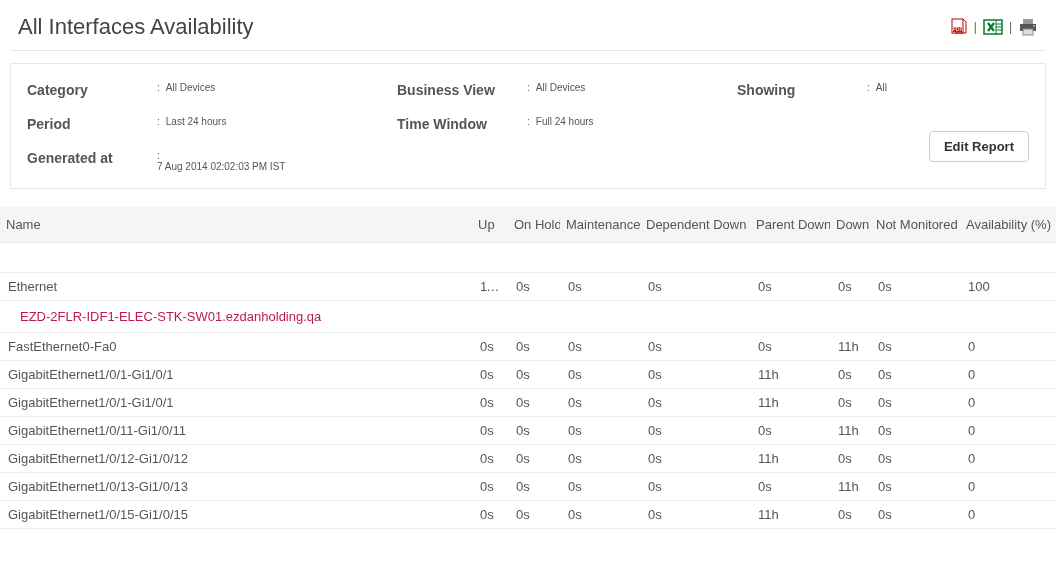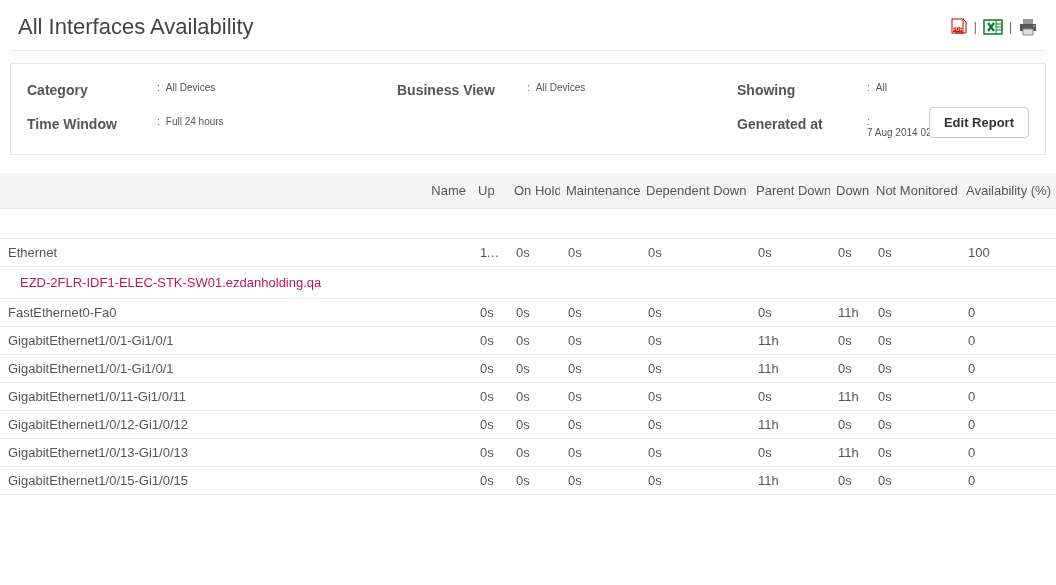--- a/index.html
+++ b/index.html
@@ -56,21 +56,21 @@
     font-weight: bold;
   }
   .filter-value {
     color: #555;
     font-size: 10px;
   }
   .filter-value .colon { margin-right: 6px; color: #555; }
   .edit-btn {
     position: absolute;
     right: 16px;
-    bottom: 16px;
+    bottom: 26px;
     border: 1px solid #ccc;
     border-radius: 4px;
     background: #fff;
     color: #333;
     font-size: 13px;
     padding: 7px 14px;
     cursor: pointer;
     font-weight: 600;
   }
 
@@ -83,21 +83,21 @@
     background: #f5f5f5;
     border-bottom: 1px solid #e6e6e6;
     font-weight: 400;
     color: #555;
     font-size: 13px;
     padding: 10px 6px;
     text-align: left;
     white-space: nowrap;
     overflow: hidden;
   }
-  thead th:first-child { text-align: right; }
+  thead th:first-child { text-align: left; }
   tbody td {
     border-bottom: 1px solid #ededed;
     padding: 6px 8px;
     color: #555;
     font-size: 13px;
     white-space: nowrap;
     overflow: hidden;
     text-overflow: ellipsis;
   }
   tbody tr.spacer td { height: 30px; border-bottom: 1px solid #ededed; }
@@ -165,20 +165,24 @@
     </div>
     <div class="filter-cell">
       <div class="filter-label">Business View</div>
       <div class="filter-value"><span class="colon">:</span><span>All Devices</span></div>
     </div>
     <div class="filter-cell">
       <div class="filter-label">Showing</div>
       <div class="filter-value"><span class="colon">:</span><span>All</span></div>
     </div>
     <div class="filter-cell">
+      <div class="filter-label">Period</div>
+      <div class="filter-value"><span class="colon">:</span><span>Last 24 hours</span></div>
+    </div>
+    <div class="filter-cell">
       <div class="filter-label">Time Window</div>
       <div class="filter-value"><span class="colon">:</span><span>Full 24 hours</span></div>
     </div>
     <div class="filter-cell"></div>
     <div class="filter-cell">
       <div class="filter-label">Generated at</div>
       <div class="filter-value">
         <div class="colon">:</div>
         <div>7 Aug 2014 02:02:03 PM IST</div>
       </div>

